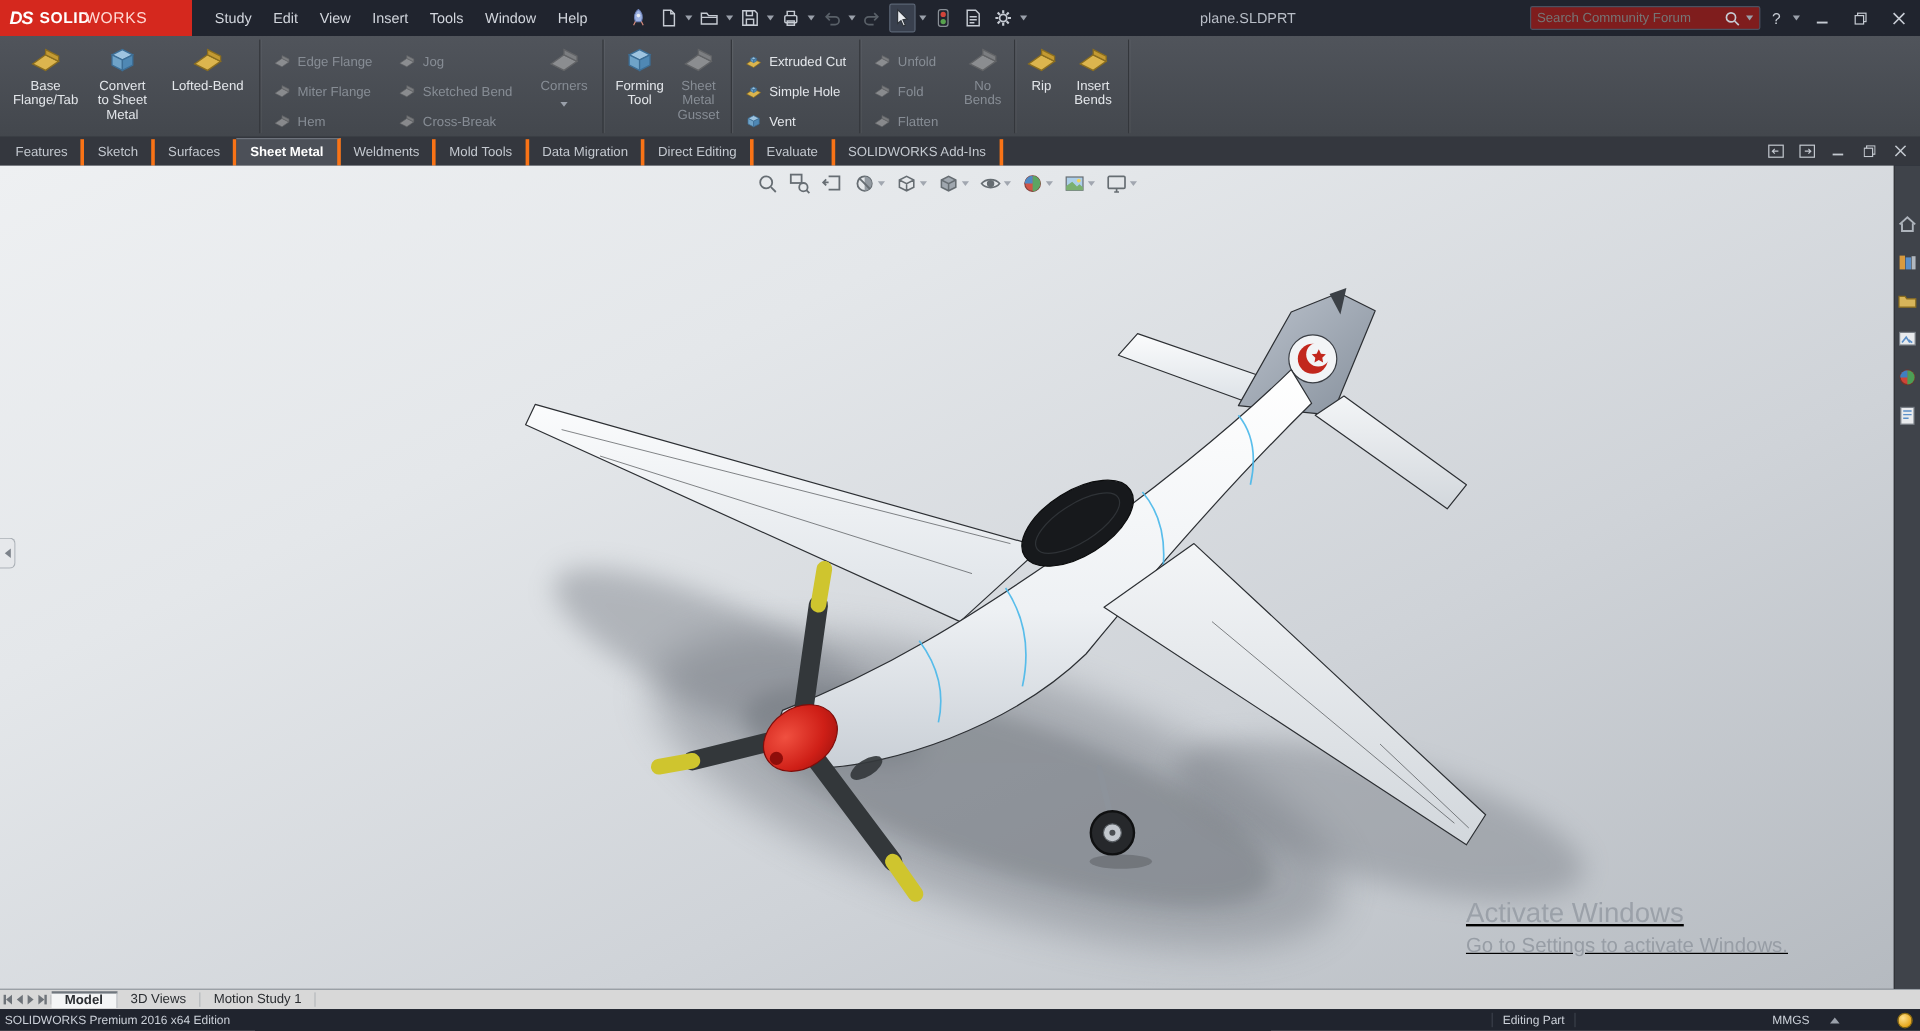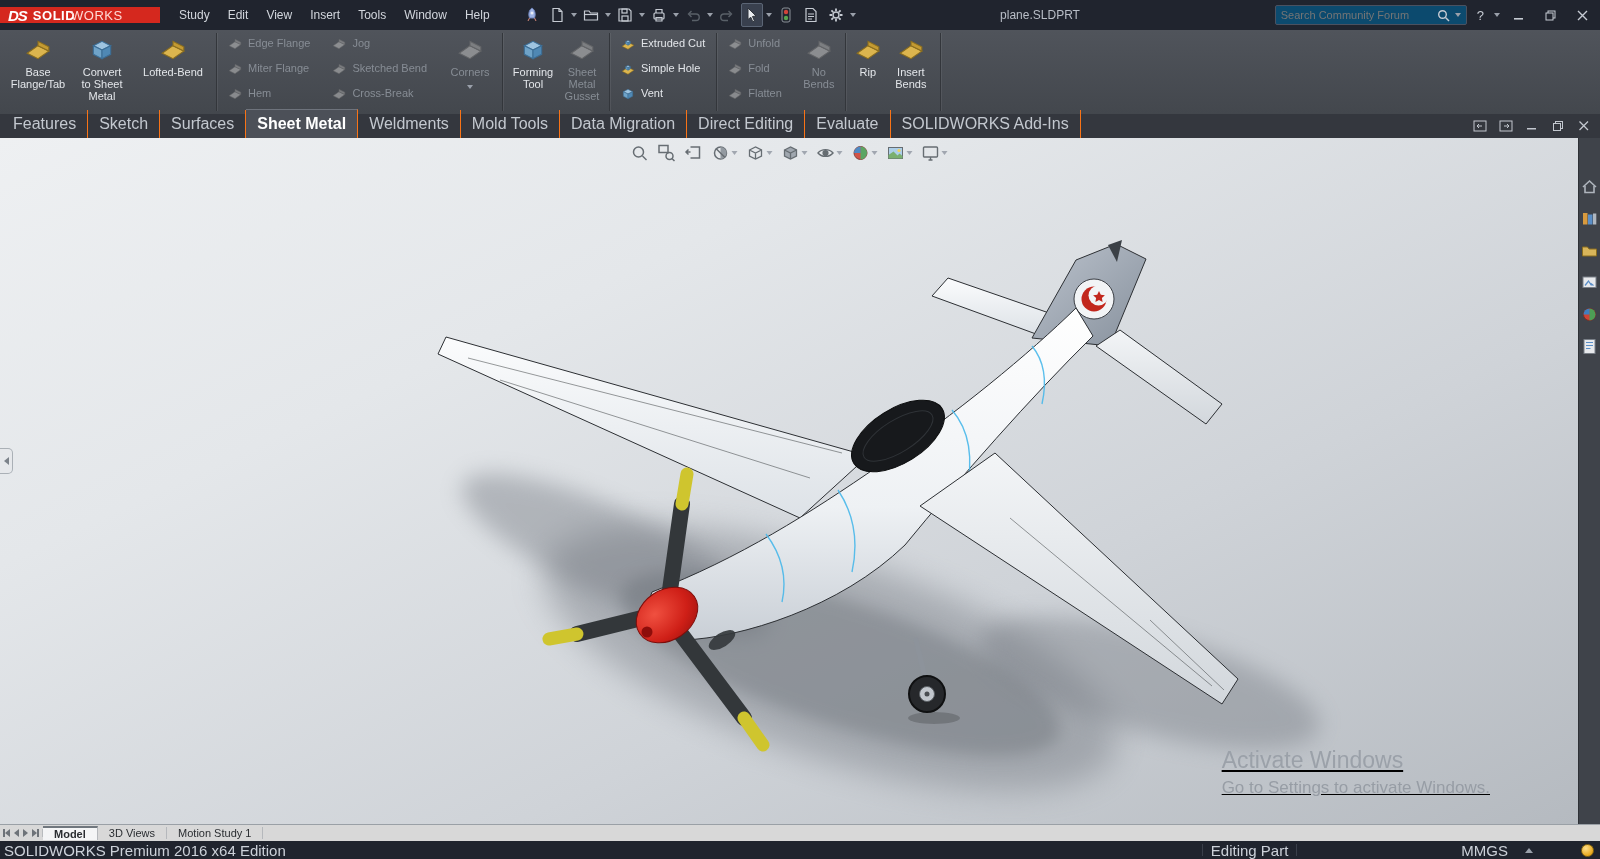--- a/index.html
+++ b/index.html
@@ -2,54 +2,54 @@
 <html><head>
 <meta charset="utf-8">
 <style>
   * { box-sizing: border-box; margin: 0; padding: 0; }
   html,body { width:1600px; height:859px; overflow:hidden; }
   body { font-family:"Liberation Sans", sans-serif; user-select:none; }
   .app { width:1600px; height:859px; display:flex; flex-direction:column; background:#20242e; }
 
   
   .titlebar { height:30px; background:#20242e; display:flex; align-items:center; position:relative; color:#c6cbd3; flex:0 0 30px; }
-  .logo { height:16px; background:#d5281e; display:flex; align-items:center; padding:0 12px 0 8px; gap:6px; min-width:160px; }
+  .logo { height:30px; background:#d5281e; display:flex; align-items:center; padding:0 12px 0 8px; gap:6px; min-width:160px; }
   .logo .ds { font-style:italic; font-weight:bold; color:#fff; font-size:15px; letter-spacing:-1px; }
   .logo .solid { color:#ffffff; font-weight:bold; font-size:13px; letter-spacing:.5px; }
   .logo .works { color:#ffd9d4; font-weight:normal; font-size:13px; letter-spacing:.5px; margin-left:-4px; }
   .menus { display:flex; margin-left:10px; }
   .menu { padding:4px 9px; font-size:12px; color:#d2d6dd; cursor:default; }
   .tb { display:flex; align-items:center; margin-left:22px; gap:3px; }
   .tbtn { height:24px; min-width:22px; display:flex; align-items:center; justify-content:center; padding:0 2px; border-radius:2px; }
   .tbtn.pressed { background:#39404e; border:1px solid #5b6575; }
   .caret { width:0; height:0; border-left:3px solid transparent; border-right:3px solid transparent; border-top:4px solid #9aa0aa; display:inline-block; }
   .doc-title { position:absolute; left:1040px; transform:translateX(-50%); font-size:12px; color:#b9bec7; }
   .tr { position:absolute; right:0; top:0; height:30px; display:flex; align-items:center; gap:4px; padding-right:4px; }
-  .search { display:flex; align-items:center; width:192px; height:20px; background:#0c4a6e; border:1px solid #4a5160; border-radius:2px; padding:0 5px; gap:5px; }
+  .search { display:flex; align-items:center; width:192px; height:20px; background:#7f1d1d; border:1px solid #4a5160; border-radius:2px; padding:0 5px; gap:5px; }
   .search input { flex:1; background:transparent; border:none; outline:none; color:#9aa0aa; font-size:11px; font-family:"Liberation Sans", sans-serif; min-width:0; }
   .help-q { font-size:13px; color:#c6cbd3; padding:0 6px; }
   .winbtn { width:28px; height:24px; display:flex; align-items:center; justify-content:center; }
 
   
   .ribbon { height:84px; flex:0 0 84px; background:linear-gradient(#50545b,#43474d); display:flex; align-items:stretch; padding:0 2px; color:#e3e6ea; }
   .rgroup { display:flex; align-items:stretch; padding:2px 4px; }
   .rgroup.colgrp { flex-direction:column; justify-content:center; padding:3px 4px; }
   .rsep { width:1px; background:#33363b; box-shadow:1px 0 0 rgba(255,255,255,.07); margin:3px 0; flex:0 0 1px; }
   .btn-lg { width:64px; display:flex; flex-direction:column; align-items:center; gap:3px; padding:5px 2px 2px; font-size:11px; line-height:12px; text-align:center; border-radius:2px; cursor:default; }
-  .btn-sm { display:flex; align-items:flex-start; gap:6px; font-size:11px; padding:2px 7px; height:25px; border-radius:2px; white-space:nowrap; cursor:default; }
+  .btn-sm { display:flex; align-items:flex-end; gap:6px; font-size:11px; padding:2px 7px; height:25px; border-radius:2px; white-space:nowrap; cursor:default; }
   .ml { white-space:pre-line; }
   .dis { color:#878d95; }
   .ic26 { width:26px; height:26px; flex:0 0 26px; }
   .ic14 { width:14px; height:14px; flex:0 0 14px; }
   .ic-dis { filter:grayscale(1) brightness(1.05); opacity:.55; }
   .rspacer { flex:1; }
 
   
   .cmdtabs { height:24px; flex:0 0 24px; background:#34373e; display:flex; align-items:flex-end; padding-left:2px; position:relative; }
-  .ctab { padding:5px 11px 5px; font-size:16px; color:#c3c8cf; border-right:1px solid #f97316; cursor:default; }
+  .ctab { padding:5px 11px 5px; font-size:11px; color:#c3c8cf; border-right:3px solid #f97316; cursor:default; }
   .ctab.active { background:#4c5058; color:#ffffff; border-top:1px solid #6e737c; font-weight:bold; }
   .ctr { position:absolute; right:4px; top:0; height:24px; display:flex; align-items:center; gap:2px; }
   .cbtn { width:24px; height:20px; display:flex; align-items:center; justify-content:center; border-radius:2px; }
 
   
   .main { flex:1; display:flex; min-height:0; position:relative; }
   .viewport { flex:1; position:relative; overflow:hidden;
     background:linear-gradient(155deg,#eef0f2 0%,#e4e7ea 30%,#cfd3d8 65%,#b5bac0 100%); }
   .scene { position:absolute; inset:0; width:100%; height:100%; }
   .hud { position:absolute; top:4px; left:50%; transform:translateX(-50%); display:flex; align-items:center; gap:3px; }
@@ -68,21 +68,21 @@
   .sheettabs { height:17px; flex:0 0 17px; background:#d8d8d8; border-top:1px solid #9aa0a6; display:flex; align-items:center; font-size:11px; color:#2a2d31; }
   .snav { display:flex; align-items:center; padding:0 3px; gap:4px; border-right:1px solid #b8bbbe; }
   .sarr { width:0;height:0;border-top:4px solid transparent;border-bottom:4px solid transparent; }
   .sarr.l { border-right:5px solid #6e7379; }
   .sarr.r { border-left:5px solid #6e7379; }
   .sbar { width:2px; height:8px; background:#6e7379; }
   .stab { display:flex; align-items:center; padding:0 11px; border-right:1px solid #b5b8bc; cursor:default; }
   .stab.active { background:#f4f5f6; font-weight:bold; border-top:2px solid #70777e; }
 
   
-  .statusbar { height:18px; flex:0 0 18px; background:#20242e; color:#ccd1d9; display:flex; align-items:center; font-size:15px; padding:0 6px 0 4px; }
+  .statusbar { height:18px; flex:0 0 18px; background:#20242e; color:#ccd1d9; display:flex; align-items:center; font-size:10px; padding:0 6px 0 4px; }
   .sb-left { flex:1; }
   .sdiv { width:1px; height:12px; background:#3a3f4a; margin:0 8px; }
   .mmgs { display:flex; align-items:center; gap:17px; padding:0 6px; } 
   .up-tri { width:0;height:0;border-left:4px solid transparent;border-right:4px solid transparent;border-bottom:5px solid #9aa0aa; }
   .help-ball { width:13px; height:13px; border-radius:50%; background:radial-gradient(circle at 35% 30%, #ffe08a, #e8a81e 70%, #b97f10); border:1px solid #8a6a12; margin-left:42px; }
   .sb-gap { width:150px; }
 </style>
 </head>
 <body>
 

